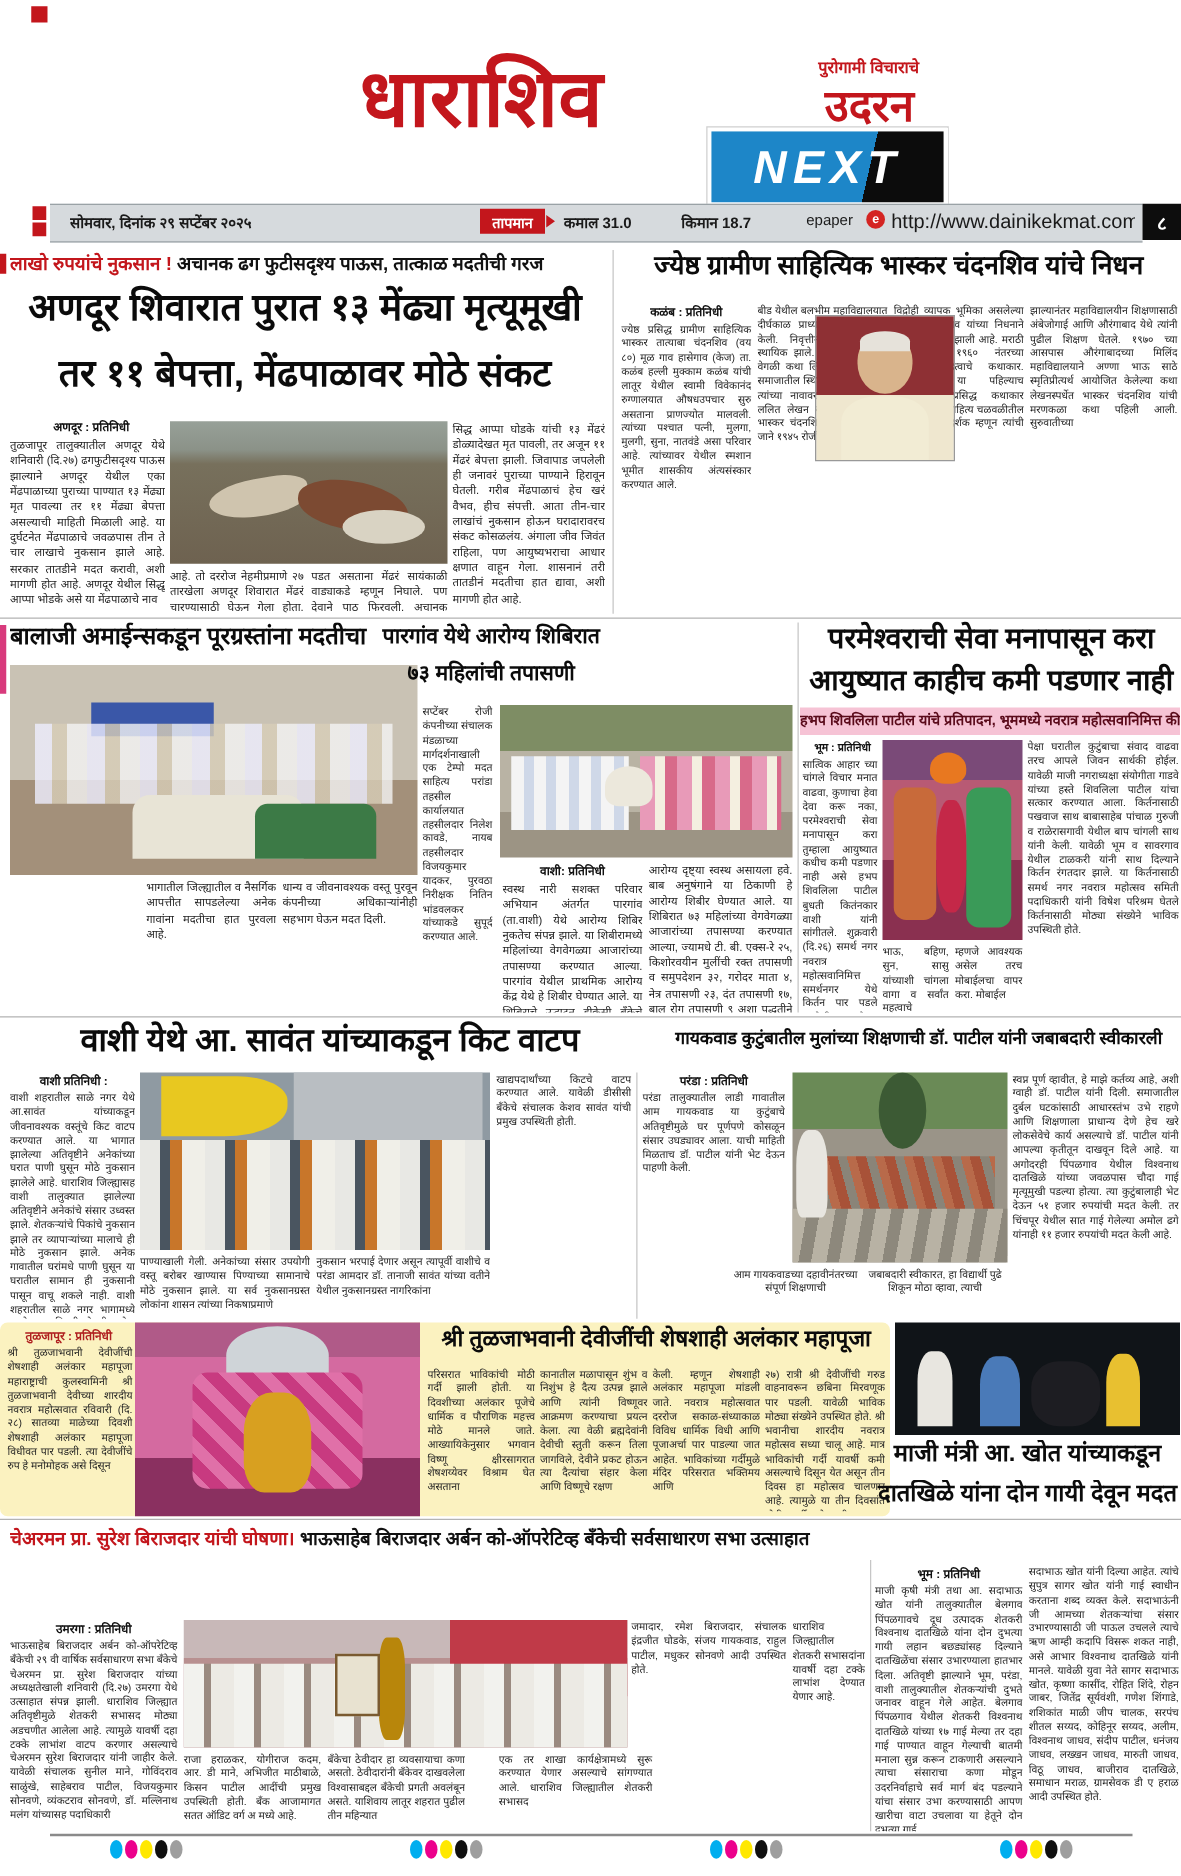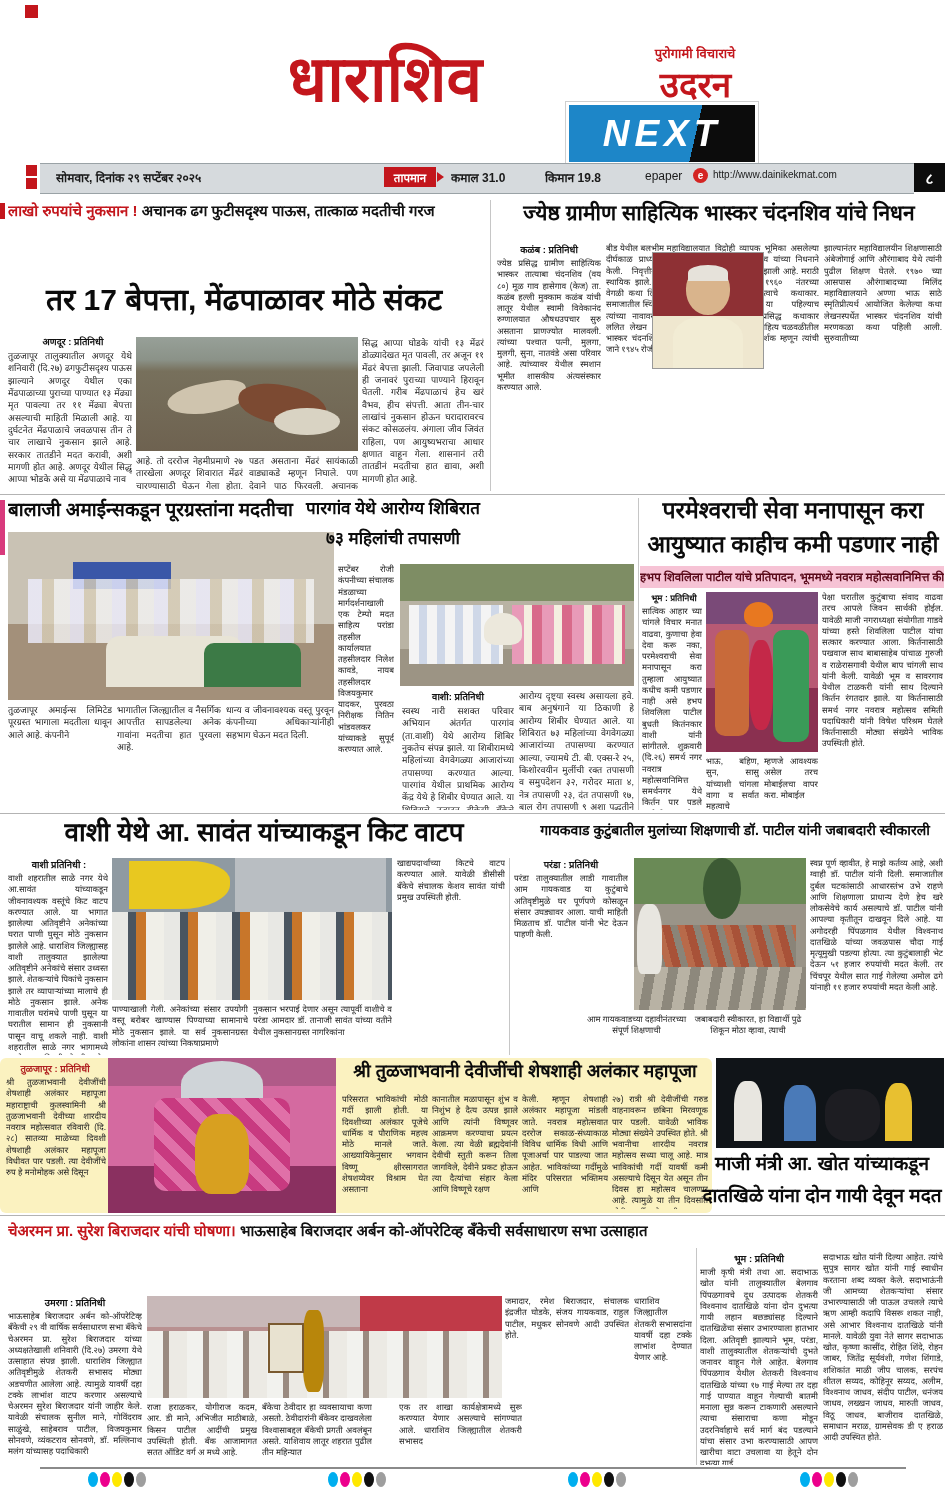--- a/index.html
+++ b/index.html
@@ -30,31 +30,32 @@
   <div class="abs" style="left:613px;top:60px;width:165px;height:46px;font-size:35px;font-weight:800;color:#c3161c;text-align:center;white-space:nowrap;overflow:hidden;">उदरन</div>
   <div class="abs" style="left:566px;top:102px;width:186px;height:57px;background:linear-gradient(103deg,#1d86c8 0 67%,#0c0c0c 67%);color:#fff;font-weight:800;font-style:italic;font-size:37px;letter-spacing:5px;display:flex;align-items:center;justify-content:center;border:3px solid #fff;box-shadow:0 0 0 1px #cfcfcf;">NEXT</div>
 
   <div class="abs" style="left:40px;top:163px;width:874px;height:29px;background:#d6dadd;border-top:1px solid #9aa2a6;border-bottom:1px solid #9aa2a6;"></div>
   <div class="abs" style="left:26px;top:165px;width:11px;height:11px;background:#c3161c;"></div>
   <div class="abs" style="left:26px;top:178px;width:11px;height:11px;background:#c3161c;"></div>
   <div class="abs" style="left:56px;top:169px;width:250px;height:17px;font-size:12px;font-weight:700;white-space:nowrap;overflow:hidden;">सोमवार, दिनांक २९ सप्टेंबर २०२५</div>
   <div class="abs" style="left:384px;top:167px;width:52px;height:20px;background:#c3161c;color:#fff;font-size:11.5px;font-weight:700;display:flex;align-items:center;justify-content:center;">तापमान</div>
   <div class="abs" style="left:437px;top:172px;width:0;height:0;border-top:5px solid transparent;border-bottom:5px solid transparent;border-left:7px solid #c3161c;"></div>
   <div class="abs" style="left:451px;top:169px;width:85px;height:17px;font-size:12px;font-weight:700;white-space:nowrap;overflow:hidden;">कमाल 31.0</div>
-  <div class="abs" style="left:545px;top:169px;width:85px;height:17px;font-size:12px;font-weight:700;white-space:nowrap;overflow:hidden;">किमान 19.8</div>
+  <div class="abs" style="left:545px;top:169px;width:85px;height:17px;font-size:12px;font-weight:700;white-space:nowrap;overflow:hidden;">किमान 18.7</div>
   <div class="abs" style="left:645px;top:169px;width:46px;height:17px;font-size:12px;white-space:nowrap;overflow:hidden;">epaper</div>
   <div class="abs" style="left:693px;top:168px;width:15px;height:15px;background:#d42422;border-radius:50%;color:#fff;font-size:10px;font-weight:800;display:flex;align-items:center;justify-content:center;">e</div>
-  <div class="abs" style="left:713px;top:169px;width:195px;height:17px;font-size:10px;white-space:nowrap;overflow:hidden;">http://www.dainikekmat.com</div>
+  <div class="abs" style="left:713px;top:169px;width:195px;height:17px;font-size:16px;white-space:nowrap;overflow:hidden;">http://www.dainikekmat.com</div>
   <div class="abs" style="left:914px;top:163px;width:31px;height:29px;background:#0d0d0d;color:#fff;font-size:15px;font-weight:700;display:flex;align-items:center;justify-content:center;">८</div>
 
   <div class="abs" style="left:0;top:203px;width:5px;height:16px;background:#c3161c;"></div>
   <div class="abs kick" style="left:8px;top:200px;width:482px;height:24px;white-space:nowrap;overflow:hidden;font-weight:800;font-size:15px;">
     <b class="red">लाखो रुपयांचे नुकसान !</b><b style="color:#111;"> अचानक ढग फुटीसदृश्य पाऊस, तात्काळ मदतीची गरज</b>
   </div>
-  <div class="abs hl" style="left:0;top:281px;width:488px;height:52px;font-size:30px;">तर 17 बेपत्ता, मेंढपाळावर मोठे संकट</div>
+  <div class="abs hl" style="left:0;top:228px;width:488px;height:52px;font-size:30px;">अणदूर शिवारात पुरात १३ मेंढ्या मृत्यूमूखी</div>
+  <div class="abs hl" style="left:0;top:281px;width:488px;height:52px;font-size:30px;">तर ११ बेपत्ता, मेंढपाळावर मोठे संकट</div>
   <div class="abs dl" style="left:8px;top:335px;width:130px;height:14px;">अणदूर : प्रतिनिधी</div>
   <div class="abs bt" style="left:8px;top:350px;width:124px;height:140px;">तुळजापूर तालुक्यातील अणदूर येथे शनिवारी (दि.२७) ढगफुटीसदृश्य पाऊस झाल्याने अणदूर येथील एका मेंढपाळाच्या पुराच्या पाण्यात १३ मेंढ्या मृत पावल्या तर ११ मेंढ्या बेपत्ता असल्याची माहिती मिळाली आहे. या दुर्घटनेत मेंढपाळाचे जवळपास तीन ते चार लाखाचे नुकसान झाले आहे. सरकार तातडीने मदत करावी, अशी मागणी होत आहे. अणदूर येथील सिद्धू आप्पा भोडके असे या मेंढपाळाचे नाव</div>
 
   <div class="abs ph" style="left:136px;top:337px;width:222px;height:114px;background:linear-gradient(180deg,#97a098 0%,#8b9288 20%,#77705c 30%,#6e6250 100%);">
     <div style="left:14%;top:40%;width:36%;height:26%;background:#cfc4ae;border-radius:55% 40% 50% 60%;transform:rotate(-10deg);"></div>
     <div style="left:46%;top:42%;width:40%;height:34%;background:#7c4a32;border-radius:45% 60% 40% 55%;transform:rotate(7deg);"></div>
     <div style="left:62%;top:62%;width:30%;height:24%;background:#d9d3c3;border-radius:50%;"></div>
   </div>
   <div class="abs bt" style="left:136px;top:455px;width:107px;height:36px;">आहे. तो दररोज नेहमीप्रमाणे २७ तारखेला अणदूर शिवारात मेंढरं चारण्यासाठी घेऊन गेला होता. अचानक ढग फुटीसदृश्य पाऊस झाला. अंगावर पाऊस</div>
   <div class="abs bt" style="left:249px;top:455px;width:109px;height:36px;">पडत असताना मेंढरं सायंकाळी वाड्याकडे म्हणून निघाले. पण देवाने पाठ फिरवली. अचानक मुसळधार पावसाच्या</div>
@@ -78,21 +79,20 @@
   <div class="abs" style="left:0;top:500px;width:5px;height:55px;background:#d83a7c;"></div>
 
   <div class="abs hl" style="left:8px;top:498px;width:286px;height:30px;font-size:19px;">बालाजी अमाईन्सकडून पूरग्रस्तांना मदतीचा हात</div>
   <div class="abs ph" style="left:8px;top:532px;width:326px;height:168px;background:linear-gradient(180deg,#c9c2b4 0 55%,#a3907a 55% 100%);">
     <div style="left:20%;top:18%;width:30%;height:16%;background:#3a57a8;"></div>
     <div style="left:6%;top:28%;width:88%;height:38%;background:repeating-linear-gradient(90deg,#eef 0 14px,#d8ceb8 14px 26px,#f4f4f4 26px 42px);opacity:.8;"></div>
     <div style="left:30%;top:62%;width:42%;height:30%;background:#e8e4d6;border-radius:14px 14px 0 0;"></div>
     <div style="left:60%;top:66%;width:30%;height:26%;background:#3c7a46;border-radius:10px 10px 0 0;"></div>
   </div>
   <div class="abs bt bts" style="left:338px;top:564px;width:56px;height:246px;">सप्टेंबर रोजी कंपनीच्या संचालक मंडळाच्या मार्गदर्शनाखाली एक टेम्पो मदत साहित्य परांडा तहसील कार्यालयात तहसीलदार निलेश कावडे, नायब तहसीलदार विजयकुमार यादकर, पुरवठा निरीक्षक नितिन भांडवलकर यांच्याकडे सुपूर्द करण्यात आले.</div>
-  <div class="abs bt" style="left:8px;top:704px;width:104px;height:106px;">तुळजापूर अमाईन्स लिमिटेड पूरग्रस्त भागाला मदतीला धावून आले आहे. कंपनीने</div>
   <div class="abs bt" style="left:117px;top:704px;width:104px;height:106px;">भागातील जिल्ह्यातील व नैसर्गिक आपत्तीत सापडलेल्या अनेक गावांना मदतीचा हात पुरवला आहे.</div>
   <div class="abs bt" style="left:226px;top:704px;width:108px;height:106px;">धान्य व जीवनावश्यक वस्तू पुरवून कंपनीच्या अधिकाऱ्यांनीही सहभाग घेऊन मदत दिली.</div>
 
   <div class="abs hl" style="left:300px;top:498px;width:186px;height:28px;font-size:17px;">पारगांव येथे आरोग्य शिबिरात</div>
   <div class="abs hl" style="left:300px;top:528px;width:186px;height:28px;font-size:17px;">७३ महिलांची तपासणी</div>
   <div class="abs ph" style="left:400px;top:564px;width:234px;height:122px;background:linear-gradient(180deg,#7e8d64 0 30%,#b9b3a4 30% 70%,#9c9484 70% 100%);">
     <div style="left:4%;top:34%;width:40%;height:48%;background:repeating-linear-gradient(90deg,#f4f4f4 0 10px,#cfd8e8 10px 18px);"></div>
     <div style="left:48%;top:34%;width:48%;height:48%;background:repeating-linear-gradient(90deg,#e89ab8 0 12px,#f4efe0 12px 20px,#d86a8a 20px 30px);"></div>
     <div style="left:36%;top:40%;width:16%;height:26%;background:#ece8dc;border-radius:50% 50% 30% 30%;"></div>
   </div>

